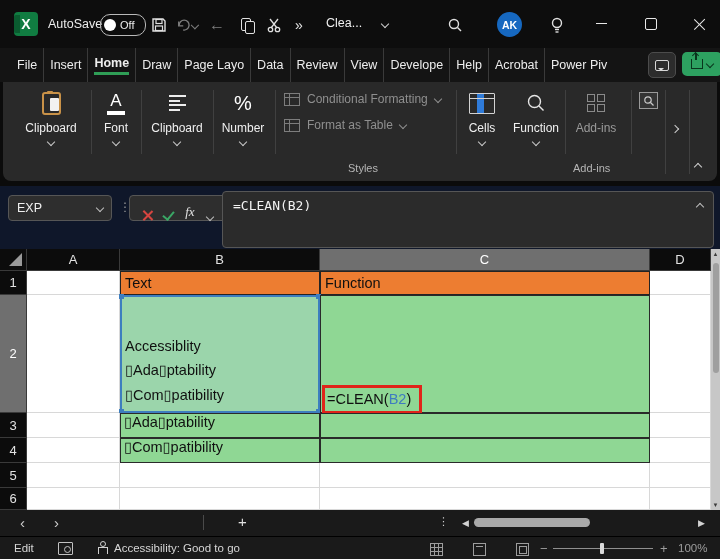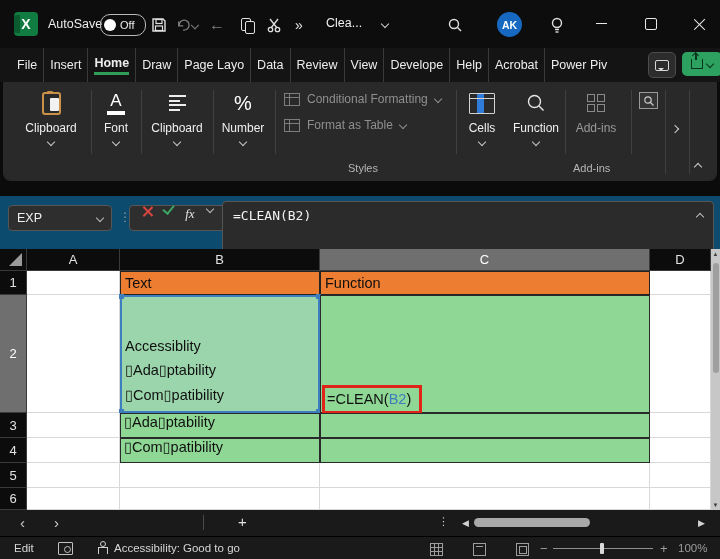--- a/index.html
+++ b/index.html
@@ -73,25 +73,25 @@
   .cells-ico::after{content:"";position:absolute;left:0;top:4px;width:100%;height:1.4px;background:#d2d2d2}
   .addins-ico{display:grid;grid-template-columns:8px 8px;grid-template-rows:8px 8px;gap:2px}
   .addins-ico i{border:1.4px solid #8a8a8a;display:block}
   .grp-label{position:absolute;top:80px;font-size:11px;color:#b5b5b5}
   .analyze-ico{position:absolute;left:636px;top:10px;width:17px;height:15px;border:1px solid #9a9a9a;background:#343434;display:flex;align-items:center;justify-content:center}
   .ribbon-more{position:absolute;left:662px;top:8px;width:1px;height:84px;background:#404040}
   .ribbon-more2{position:absolute;left:686px;top:8px;width:1px;height:84px;background:#404040}
   .gt{position:absolute;left:669px;top:44px;color:#cfcfcf}
   .collapse{position:absolute;left:692px;top:82px;color:#cfcfcf}
   
-  .fbar{position:absolute;left:0;top:196px;width:720px;height:68px;background:#0c4a6e}
+  .fbar{position:absolute;left:0;top:186px;width:720px;height:68px;background:#0f172a}
   .namebox{position:absolute;left:8px;top:9px;width:104px;height:26px;background:#2e2e2e;border:1px solid #565656;border-radius:4px;display:flex;align-items:center;padding:0 8px;box-sizing:border-box}
   .namebox .nb{font-size:12.5px;color:#f0f0f0;flex:1}
   .fdots{position:absolute;left:119px;top:14px;color:#9a9a9a;font-size:12px;letter-spacing:0}
-  .fbtns{position:absolute;left:129px;top:9px;width:98px;height:26px;background:#2e2e2e;border:1px solid #565656;border-radius:4px;display:flex;align-items:flex-start;justify-content:space-evenly;box-sizing:border-box}
+  .fbtns{position:absolute;left:129px;top:9px;width:98px;height:26px;background:#2e2e2e;border:1px solid #565656;border-radius:4px;display:flex;align-items:flex-end;justify-content:space-evenly;box-sizing:border-box}
   .fx-x{position:relative;width:10px;height:10px}
   .fx-x i{position:absolute;left:4.5px;top:-1px;width:1.6px;height:13px;background:#d64540;display:block}
   .fx-x i:nth-child(1){transform:rotate(45deg)}
   .fx-x i:nth-child(2){transform:rotate(-45deg)}
   .fx-check{width:5px;height:9px;border-right:2px solid #3aa765;border-bottom:2px solid #3aa765;transform:rotate(40deg);margin-top:-3px}
   .fx-fx{font-family:"Liberation Serif",serif;font-style:italic;font-size:13px;color:#e3e3e3}
   .fbtns .cv{color:#bdbdbd}
   .finput{position:absolute;left:222px;top:5px;width:492px;height:57px;background:#2b2b2b;border:1px solid #565656;border-radius:4px;box-sizing:border-box;padding:6px 10px;font-family:"DejaVu Sans Mono",monospace;font-size:13px;color:#f2f2f2}
   .fcollapse{position:absolute;right:10px;top:12px;color:#bdbdbd}
   

